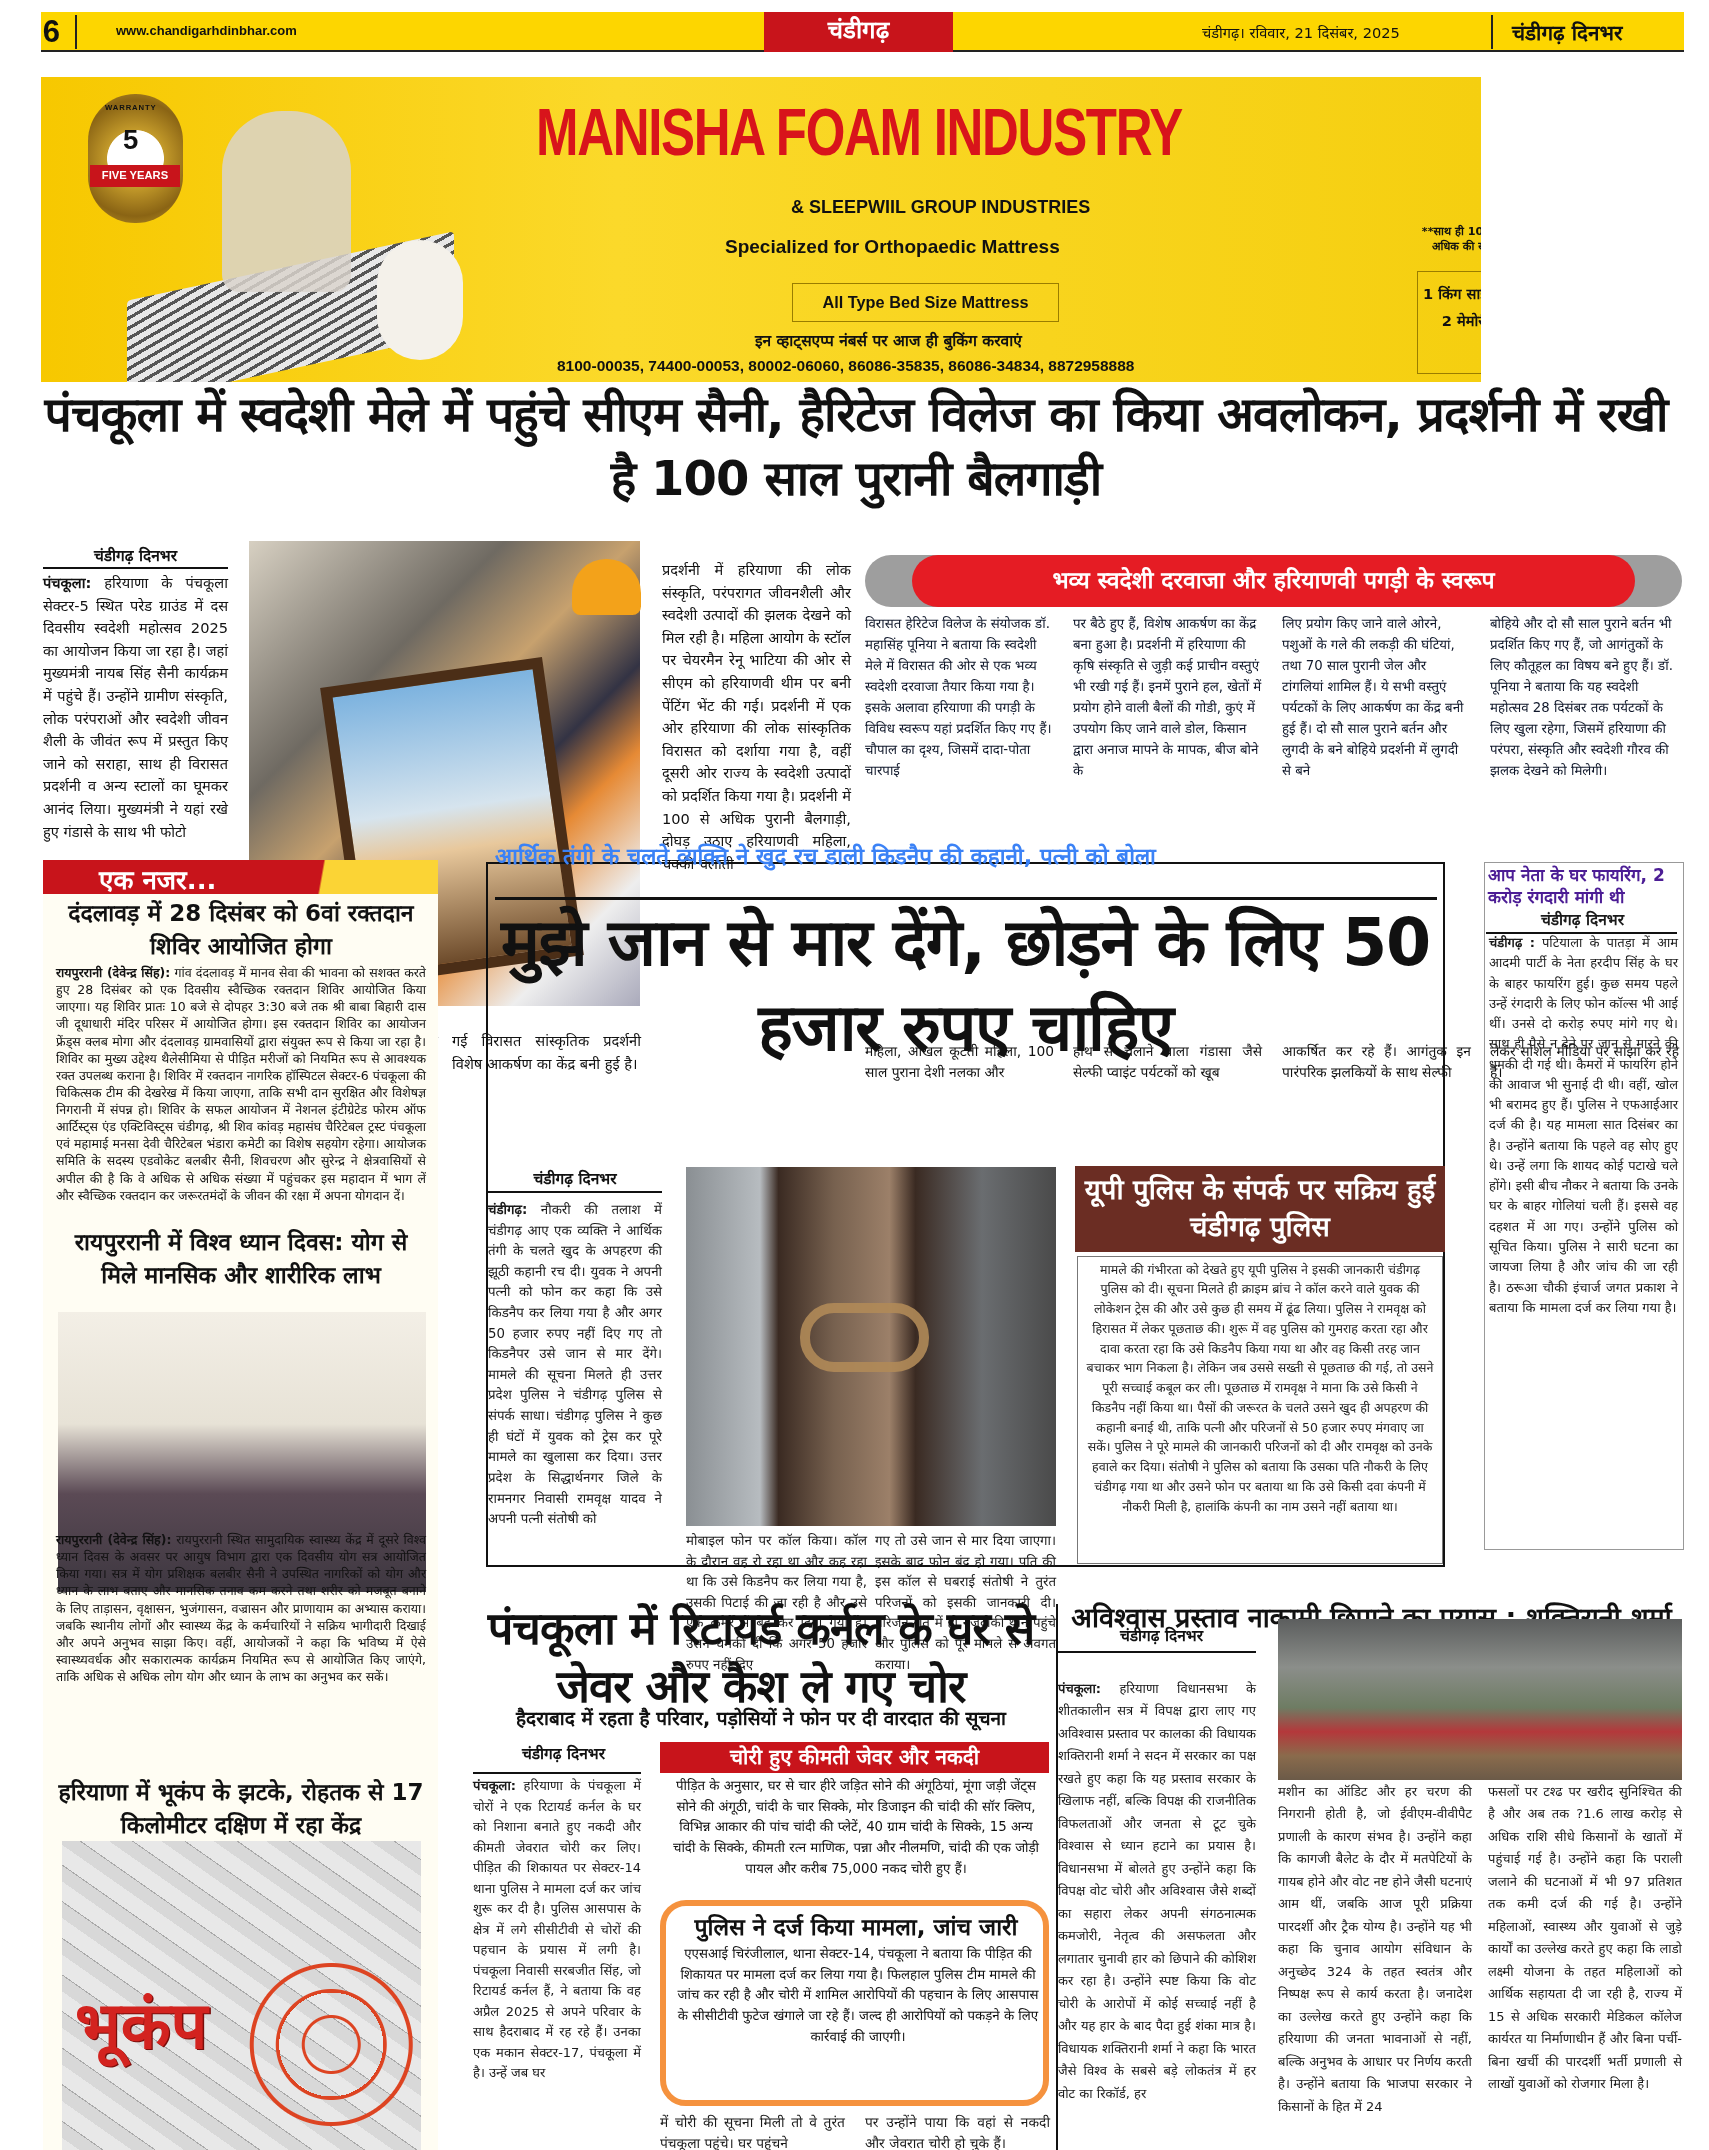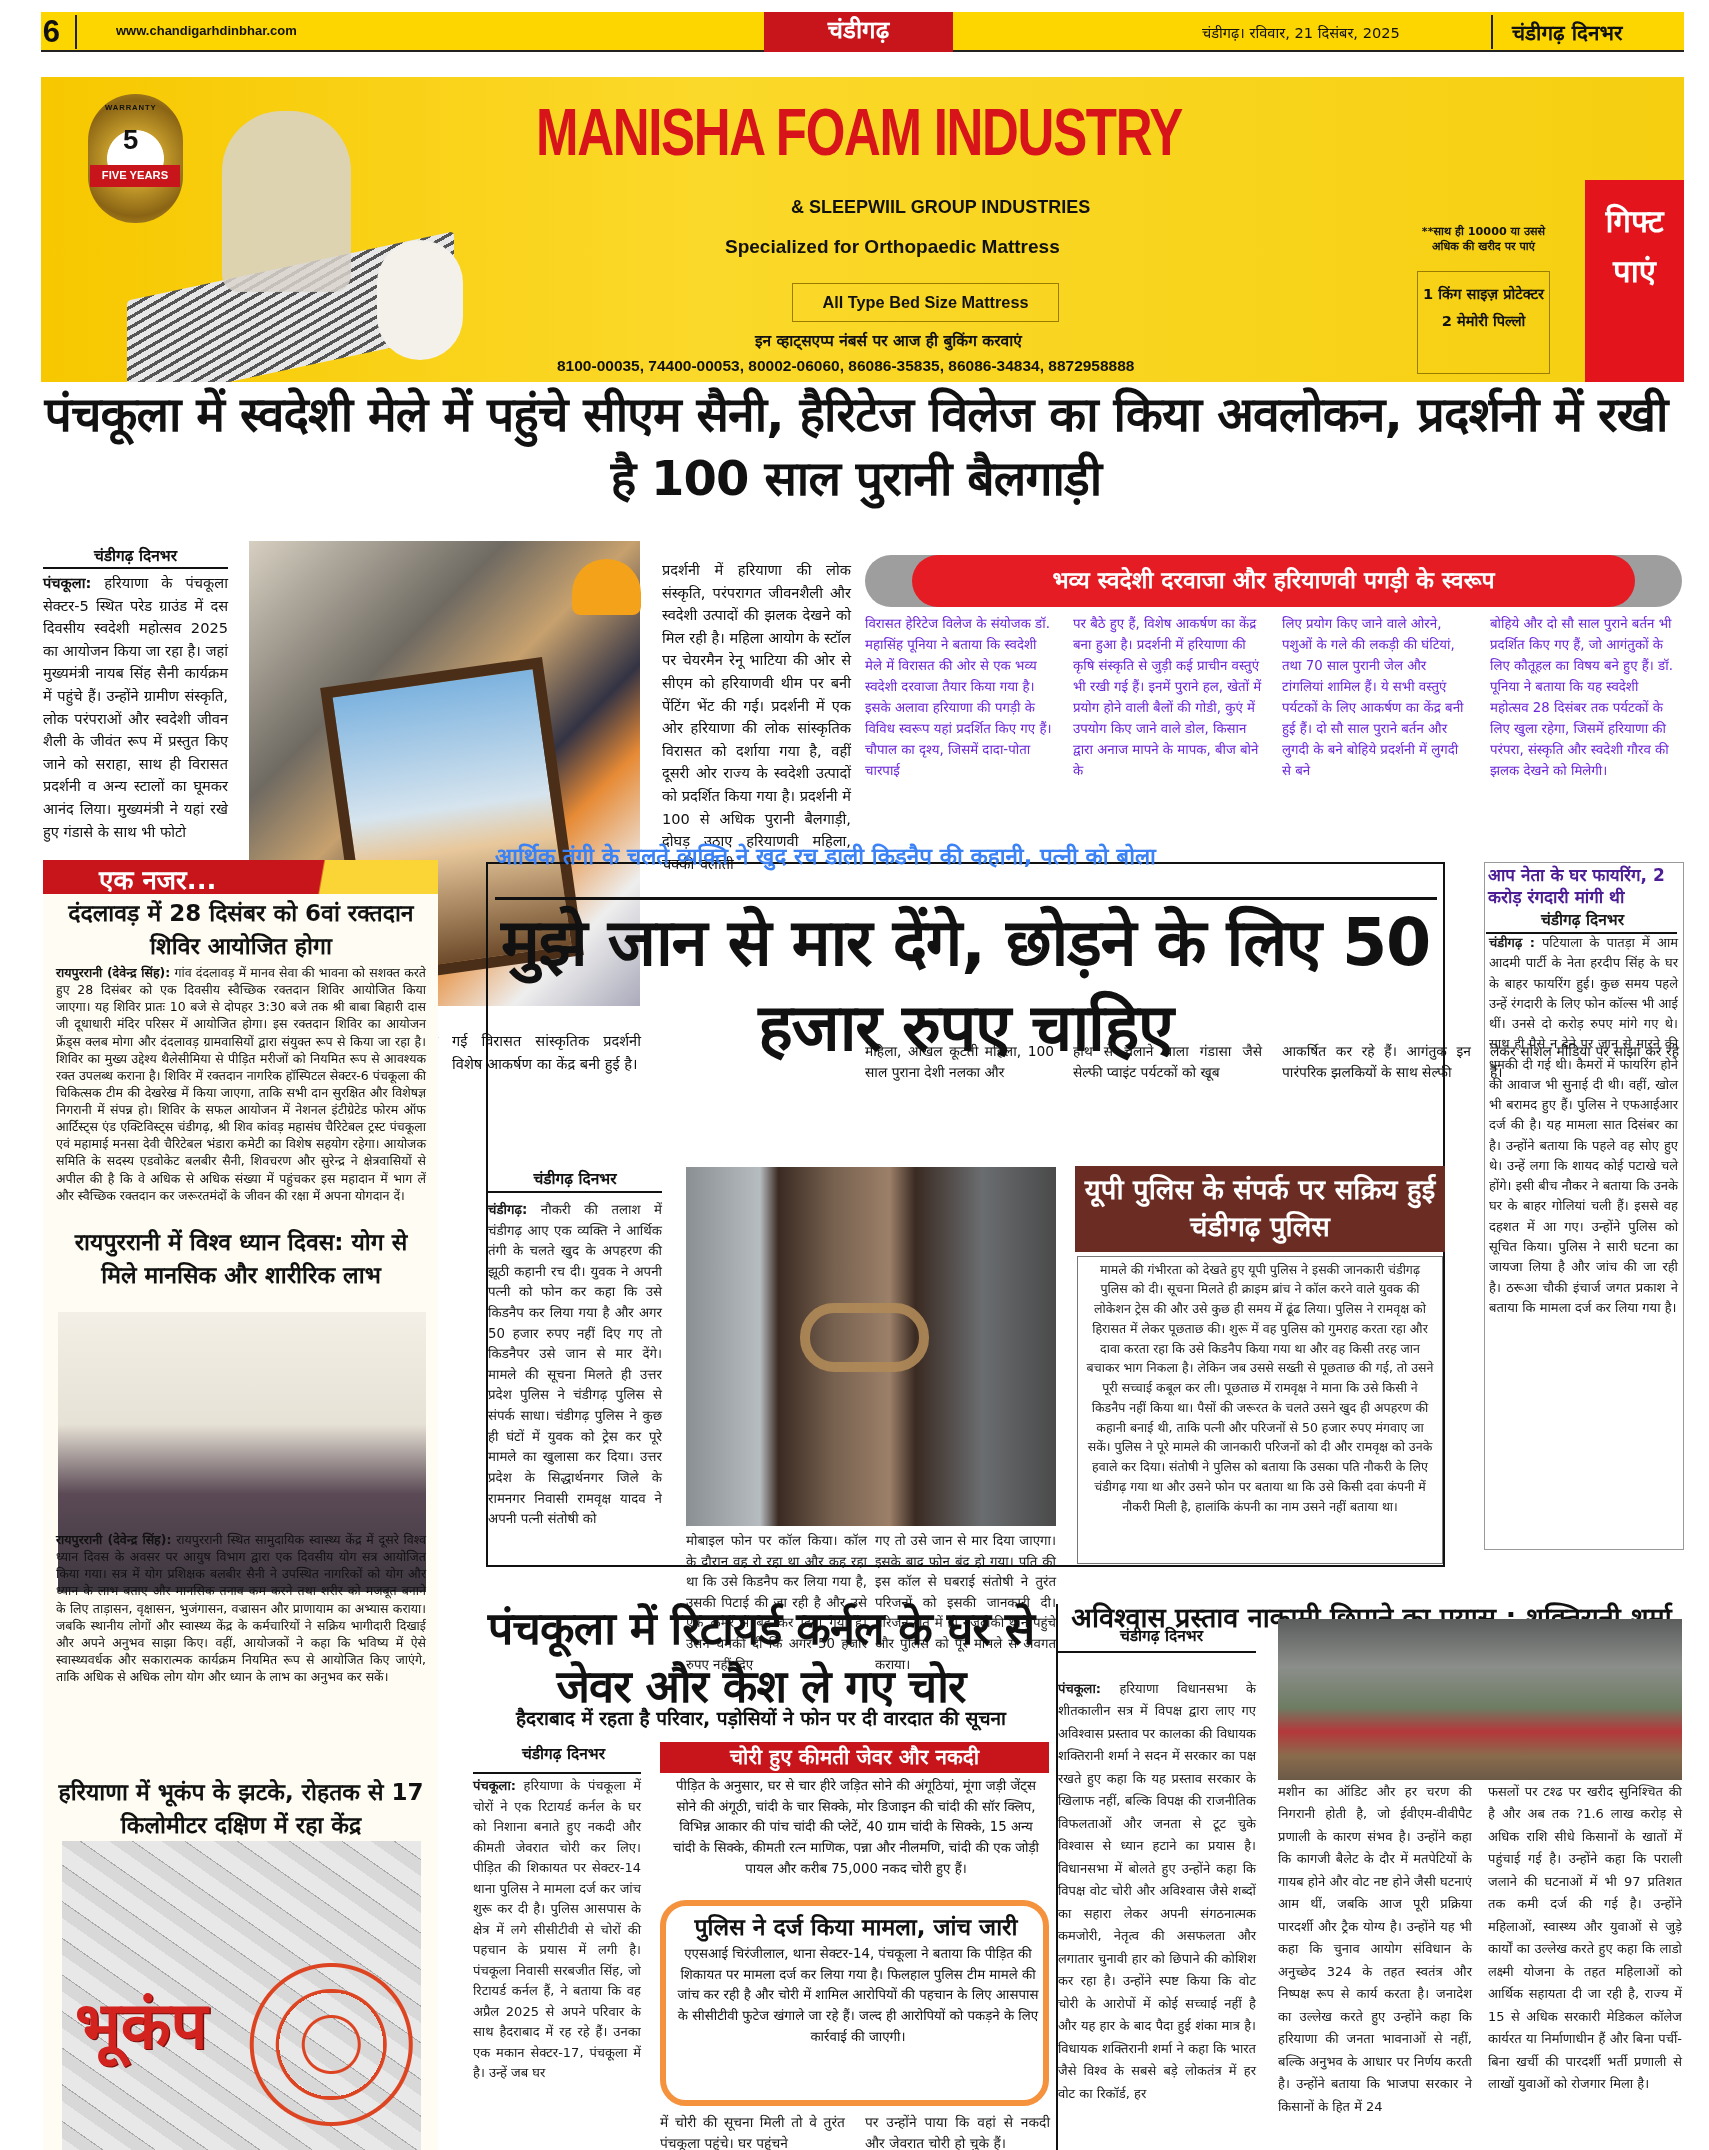--- a/index.html
+++ b/index.html
@@ -11,21 +11,21 @@
   .masthead { left: 41px; top: 12px; width: 1643px; height: 40px; background: #fdd600; border-bottom: 2.6px solid #222; }
   .mh-page { left: 1.7px; top: 1.7px; font: bold 31px "Liberation Sans", sans-serif; color: #111; }
   .mh-sep1 { left: 34px; top: 2.6px; width: 1.7px; height: 34px; background: #222; }
   .mh-url { left: 75px; top: 10.8px; font: bold 13px "Liberation Sans", sans-serif; color: #111; }
   .mh-section { left: 723px; top: 0; width: 189px; height: 40px; background: #c8141b; color: #fff; text-align: center; font: bold 24px "DejaVu Sans", sans-serif; line-height: 37px; }
   .mh-date { left: 1161px; top: 10.3px; font: 14.6px "DejaVu Sans", sans-serif; color: #111; }
   .mh-sep2 { left: 1450px; top: 2.6px; width: 1.7px; height: 34px; background: #222; }
   .mh-brand { left: 1471px; top: 6px; font: bold 20.6px "DejaVu Sans", sans-serif; color: #111; }
 
   
-  .ad { left: 41px; top: 77px; width: 1643px; height: 305px; background: linear-gradient(90deg, #f7c800 0%, #fbd92a 40%, #f5cf10 100%); overflow: hidden; }
+  .ad { left: 41px; top: 77px; width: 1440px; height: 305px; background: linear-gradient(90deg, #f7c800 0%, #fbd92a 40%, #f5cf10 100%); overflow: hidden; }
   .ad-bed { left: 86px; top: 189px; width: 327px; height: 103px; background: repeating-linear-gradient(160deg, #e7e7e7 0 6px, #555 6px 9.5px); transform: skewY(-12deg); border-radius: 4.3px; }
   .ad-person { left: 181px; top: 34px; width: 129px; height: 181px; background: #d9d4cc; border-radius: 60px 60px 17px 17px; opacity: .85; }
   .ad-bear { left: 336px; top: 163px; width: 86px; height: 120px; background: #f4f1ea; border-radius: 43px; }
   .ad-badge { left: 47px; top: 17px; width: 95px; height: 129px; border-radius: 47px; background: radial-gradient(circle, #fff 35%, #c39a2a 36%, #8a6414 72%, #c39a2a 100%); }
   .ad-badge-num { left: 82px; top: 47px; font: bold 27.5px "Liberation Sans", sans-serif; color: #111; }
   .ad-badge-band { left: 49px; top: 88px; width: 90px; height: 21.5px; background: #c8141b; color: #fff; text-align: center; font: bold 11.2px "Liberation Sans", sans-serif; line-height: 21.5px; }
   .ad-badge-top { left: 64px; top: 26px; font: bold 7.7px "Liberation Sans", sans-serif; color: #111; letter-spacing: 0.9px; }
   .ad-title { left: 495px; top: 17px; font: bold 51px "Liberation Sans", sans-serif; color: #d8141b; letter-spacing: -1.3px; transform: scaleY(1.3); transform-origin: top left; }
   .ad-sub1 { left: 718px; top: 120px; font: bold 18px "Liberation Sans", sans-serif; color: #111; margin-left: 32px; }
   .ad-sub2 { left: 684px; top: 159px; font: bold 19px "Liberation Sans", sans-serif; color: #111; }
@@ -52,21 +52,21 @@
   .s1-col1 { left: 43px; top: 572px; width: 185px; }
   .s1-photo { left: 249px; top: 541px; width: 391px; height: 465px;
     background: linear-gradient(135deg, #d7d0c2 0%, #6f6a62 30%, #c7a16e 45%, #334 60%, #e68a35 70%, #eee 85%, #aab 100%); }
   .s1-photo-frame { left: 340px; top: 671px; width: 224px; height: 301px; border: 11.2px solid #4b2e17; background: linear-gradient(180deg, #7db3df 0%, #d6e4ee 45%, #e8c89c 60%, #6d4b2b 100%); transform: rotate(-8deg); }
   .s1-photo-turban { left: 572px; top: 559px; width: 69px; height: 56px; background: #f3a21a; border-radius: 34px 34px 8.6px 8.6px; }
   .s1-cap-a { left: 249px; top: 1030px; width: 189px; }
   .s1-cap-b { left: 452px; top: 1030px; width: 189px; }
   .s1-col3 { left: 662px; top: 559px; width: 189px; }
   .s1-banner { left: 865px; top: 555px; width: 817px; height: 52px; background: #9e9e9e; border-radius: 26px; }
   .s1-banner-inner { left: 912px; top: 555px; width: 723px; height: 52px; background: #e51c24; border-radius: 26px; color: #fff; font: bold 23px "DejaVu Sans", sans-serif; text-align: center; line-height: 51px; }
-  .s1-sub-col { width: 189px; top: 613px; font: 13.3px "DejaVu Sans", sans-serif; line-height: 1.58; color: #6d28d9; }
+  .s1-sub-col { width: 189px; top: 613px; font: 13.3px "DejaVu Sans", sans-serif; line-height: 1.58; color: #0f172a; }
   .s1-bottom-col { width: 189px; top: 1041px; font: 13.8px "DejaVu Sans", sans-serif; line-height: 1.55; color: #111; text-align: justify; }
 
   
   .ek-box { left: 43px; top: 860px; width: 395px; height: 1703px; background: #fffdf3; }
   .ek-band { left: 43px; top: 860px; width: 395px; height: 34px; background: linear-gradient(100deg, #c8141b 0%, #c8141b 70%, #fbd435 70.5%, #fbd435 100%); }
   .ek-title { left: 99px; top: 861px; font: bold 26px "DejaVu Sans", sans-serif; color: #fff; }
   .ek-head { left: 56px; width: 370px; font: bold 23px "DejaVu Sans", sans-serif; text-align: center; color: #111; line-height: 1.45; }
   .ek-text { left: 56px; width: 370px; font: 12.5px "DejaVu Sans", sans-serif; line-height: 1.37; text-align: justify; color: #111; }
   .ek-yoga { left: 58px; top: 1312px; width: 368px; height: 280px; background: linear-gradient(180deg, #f3efe6 0%, #e7e2d6 40%, #5b4a55 65%, #3d3740 100%); }
   .ek-quake { left: 62px; top: 1841px; width: 359px; height: 370px; background: radial-gradient(circle at 75% 55%, transparent 0 26px, #d42 27px 29px, transparent 30px 52px, #d42 52px 55px, transparent 56px 77px, #d42 78px 81px, transparent 82px), repeating-linear-gradient(35deg, #d8d8d8 0 13px, #a9a9a9 13px 14px, #e8e8e8 14px 30px); }

